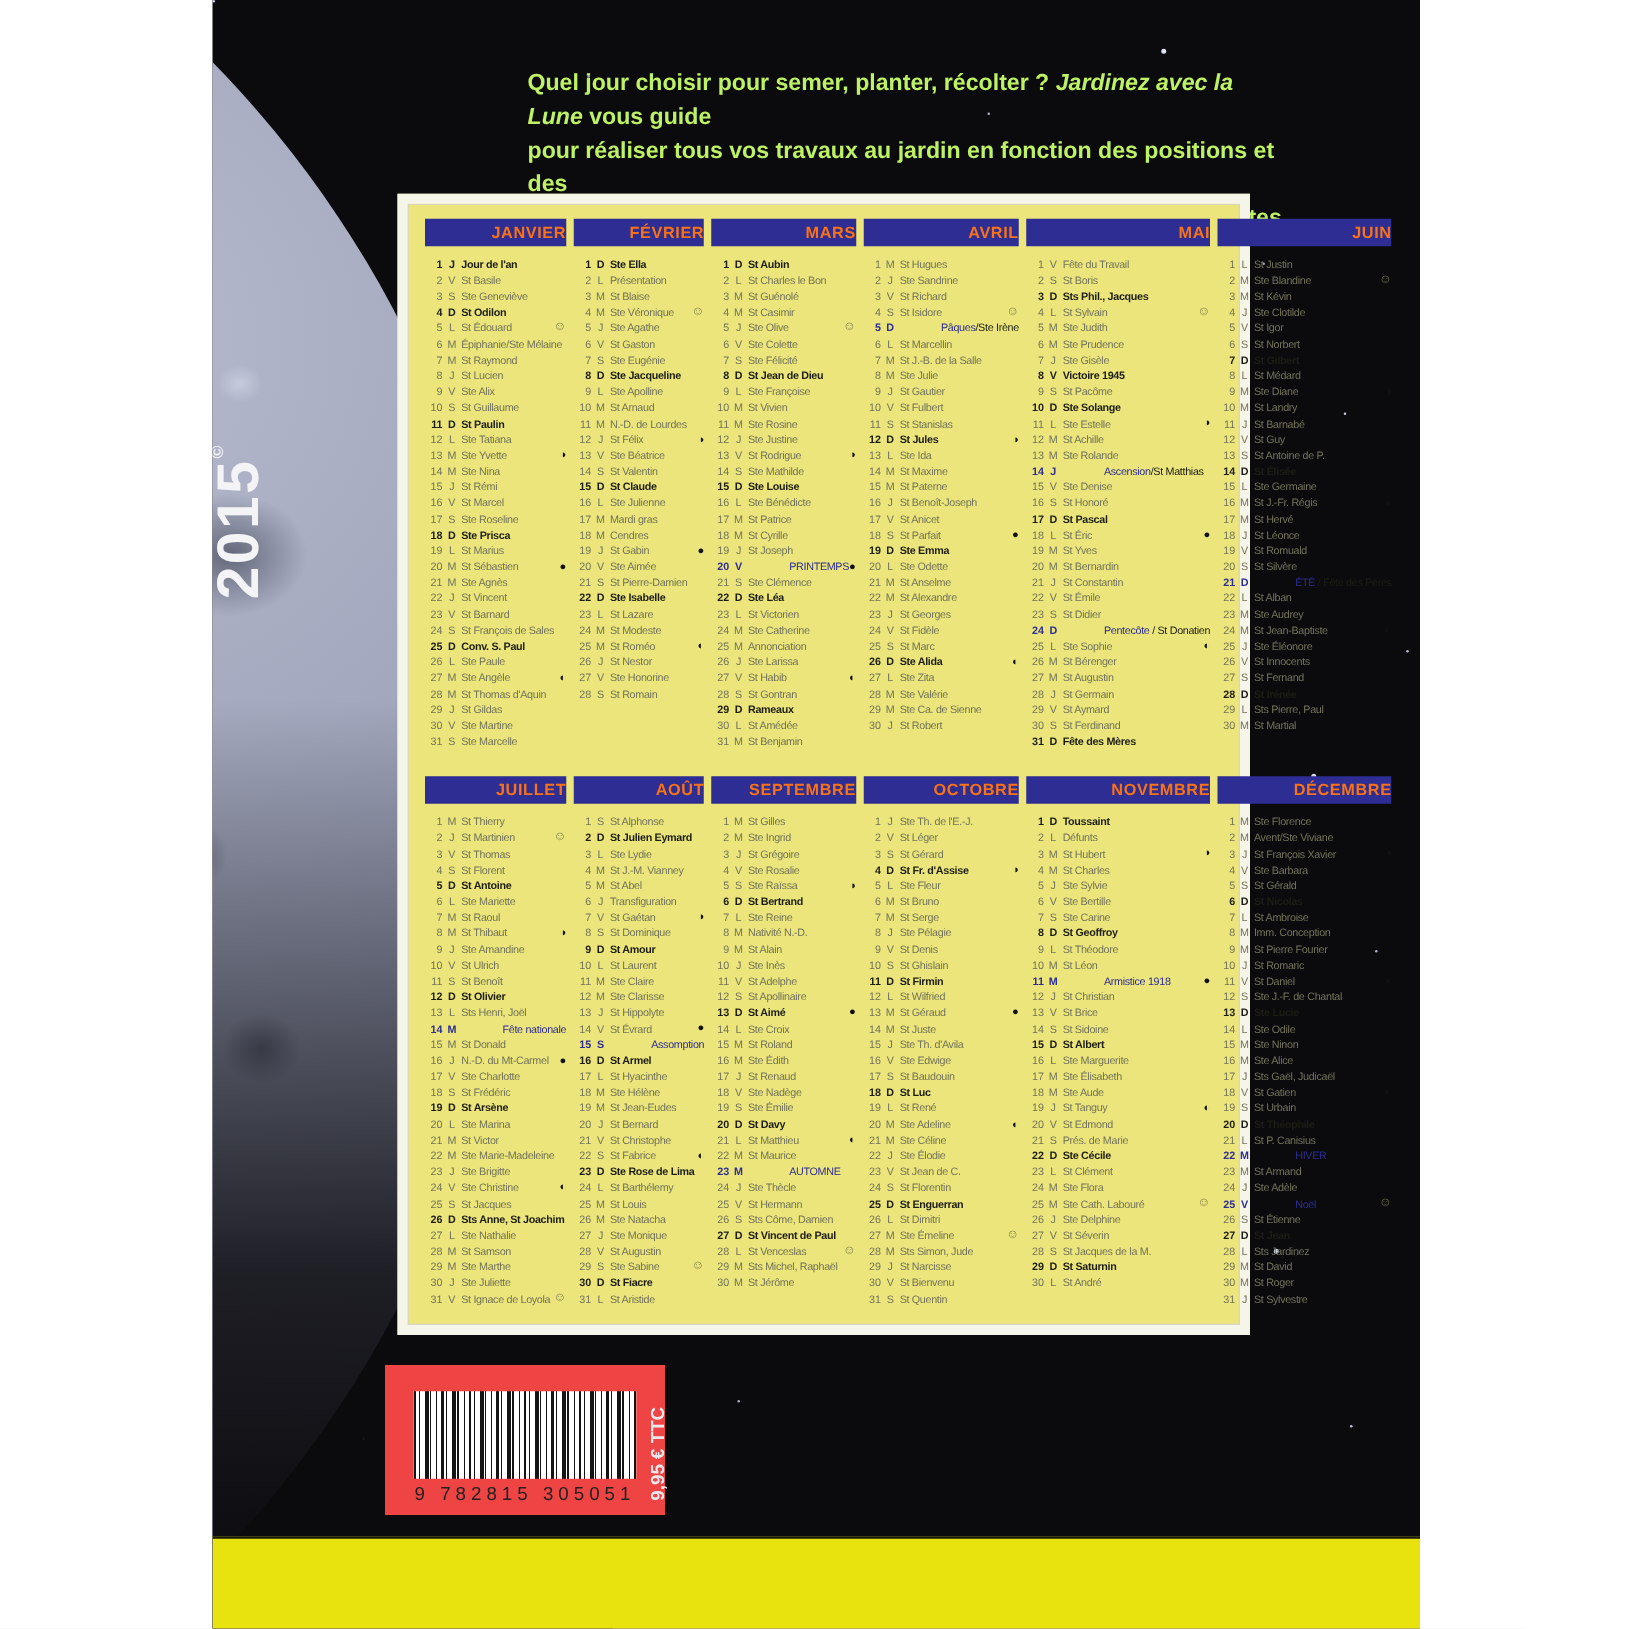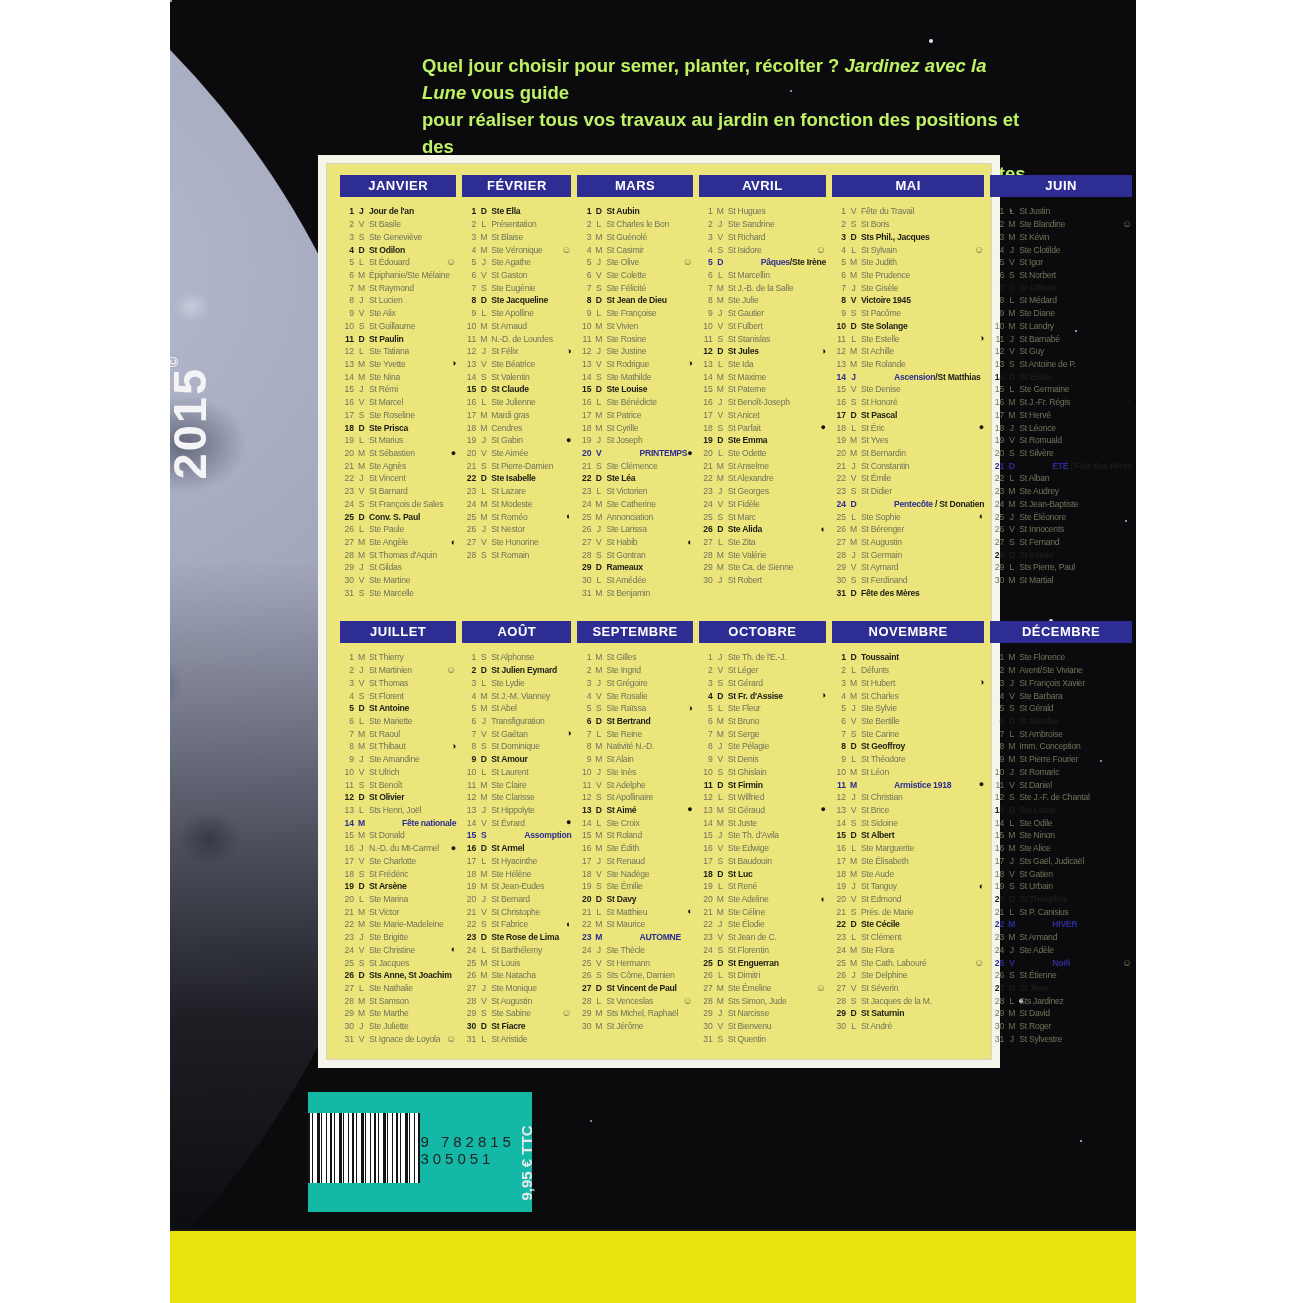--- a/index.html
+++ b/index.html
@@ -30,36 +30,36 @@
   
   #blurb{position:absolute;left:252px;top:52px;width:612px;color:#bef264;
     font-size:18.5px;font-weight:bold;line-height:27px;}
   #blurb .it{font-style:italic;}
   
   #calendar-panel{position:absolute;left:148px;top:155px;width:682px;height:913px;
     background:#ebe57b;border:8px solid #f6f5ea;box-sizing:border-box;box-shadow:0 0 0 1px #d8d6c2 inset;}
   #months-grid{position:absolute;left:14px;top:12px;right:14px;bottom:10px;
     display:grid;grid-template-columns:repeat(6,1fr);grid-template-rows:446px 1fr;column-gap:6px;}
   .month{position:relative;}
-  .month-header{background:#2d2d94;color:#ffffff;font-weight:bold;font-size:13px;letter-spacing:.5px;
-    text-align:center;padding:3px 0 4px;margin-bottom:8px;}
+  .month-header{background:#2d2d94;color:#f97316;font-weight:bold;font-size:13px;letter-spacing:.5px;
+    text-align:right;padding:3px 0 4px;margin-bottom:8px;}
   .day-row{display:flex;align-items:center;height:12.72px;position:relative;}
   .day-num{width:14px;text-align:right;font-size:8.6px;color:#73735a;flex:0 0 auto;}
   .day-letter{width:15px;text-align:center;font-size:8.6px;color:#73735a;flex:0 0 auto;}
   .day-name{font-size:8.6px;letter-spacing:-.25px;white-space:nowrap;color:#73735a;}
   .day-row.b .day-num,.day-row.b .day-letter,.day-row.b .day-name{color:#1d1d15;font-weight:bold;}
   .day-row.s .day-num,.day-row.s .day-letter{color:#2d2d94;font-weight:bold;}
-  .day-row.s .day-name{color:#2d2d94;font-weight:bold;padding-left:33px;}
+  .day-row.s .day-name{color:#2d2d94;font-weight:normal;padding-left:33px;}
   .day-name .n2{color:#1d1d15;}
   .moon{margin-left:auto;flex:0 0 auto;line-height:1;}
   .moon.new,.moon.first,.moon.last{font-size:9px;color:#111;}
   .moon.full{font-size:10px;color:#78784e;}
   
-  #barcode-box{position:absolute;left:138px;top:1092px;width:224px;height:120px;background:#14b8a6;
-    display:flex;flex-direction:row;align-items:center;justify-content:flex-end;padding-bottom:8px;box-sizing:border-box;}
+  #barcode-box{position:absolute;left:138px;top:1092px;width:224px;height:120px;background:#ef4444;
+    display:flex;flex-direction:column;align-items:center;justify-content:flex-end;padding-bottom:8px;box-sizing:border-box;}
   #barcode-bars{width:178px;height:70px;
     background:repeating-linear-gradient(90deg,#141414 0 2px,#fff 2px 4px,#141414 4px 5px,#fff 5px 9px,
       #141414 9px 12px,#fff 12px 13px,#141414 13px 14px,#fff 14px 18px,#141414 18px 19px,#fff 19px 22px);}
   #barcode-digits{margin-top:4px;font-size:15px;letter-spacing:4px;color:#222;font-family:"Liberation Sans",sans-serif;}
   #price-label{position:absolute;left:348px;top:1108px;width:110px;transform:rotate(-90deg);
     transform-origin:55px 55px;color:#e9e9ec;font-size:15px;font-weight:bold;text-align:center;}
   
   #urls{position:absolute;left:514px;top:1176px;color:#f1f1f3;font-size:21px;font-weight:bold;line-height:25px;}
   
   #bottom-strip{position:absolute;left:0;top:1229px;width:100%;height:74px;background:#e8e20e;

